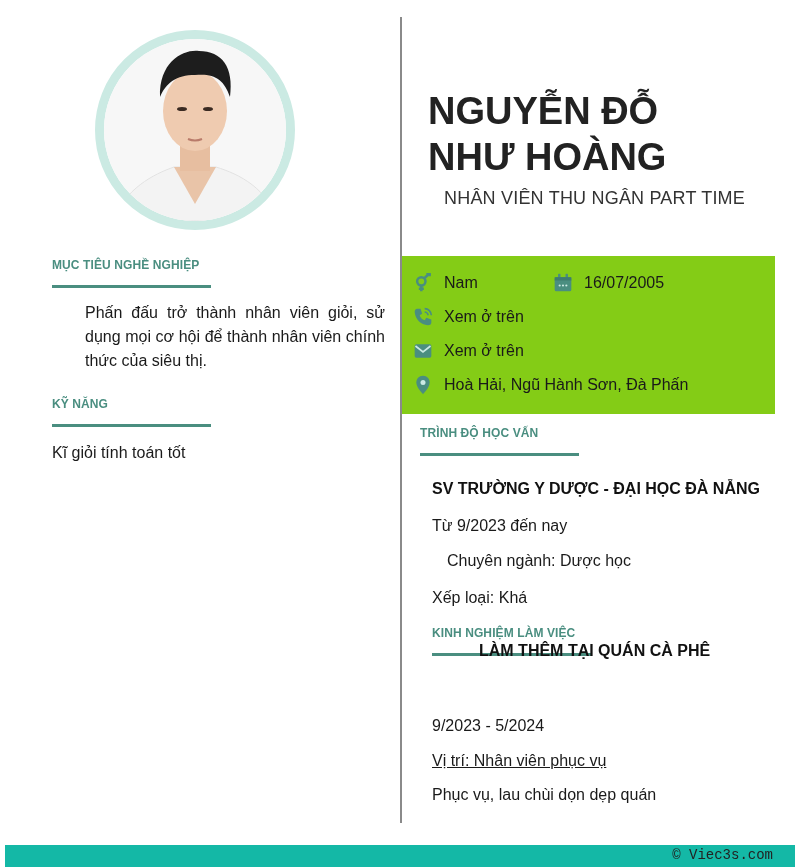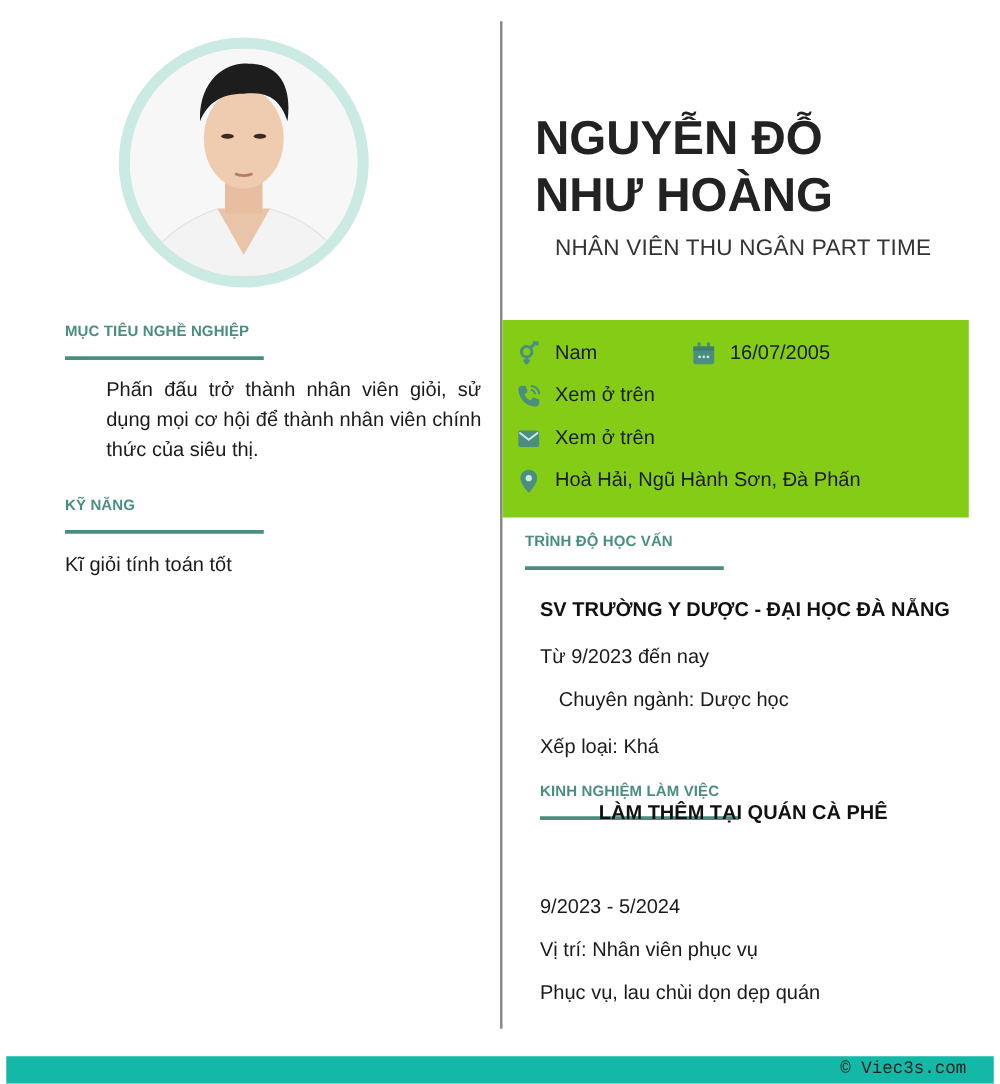--- a/index.html
+++ b/index.html
@@ -128,18 +128,18 @@
 <div class="text" style="left:432px; top:514px;">Từ 9/2023 đến nay</div>
 <div class="text" style="left:447px; top:549px;">Chuyên ngành: Dược học</div>
 <div class="text" style="left:432px; top:586px;">Xếp loại: Khá</div>
 
 <div class="section-title" style="left:432px; top:626px;">
   <span>KINH NGHIỆM LÀM VIỆC</span>
   <div class="underline"></div>
 </div>
 <div class="entry-title" style="left:432px; top:642px;margin-left:47px;">LÀM THÊM TẠI QUÁN CÀ PHÊ</div>
 <div class="text" style="left:432px; top:714px;">9/2023 - 5/2024</div>
-<div class="text" style="left:432px; top:749px;">Vị trí: Nhân viên phục vụ</div>
+<div class="text" style="left:432px; top:749px;text-decoration:underline;">Vị trí: Nhân viên phục vụ</div>
 <div class="text" style="left:432px; top:783px;">Phục vụ, lau chùi dọn dẹp quán</div>
 
 <div class="footer">
   <span class="copy">© Viec3s.com</span>
 </div>
 
 </body></html>

